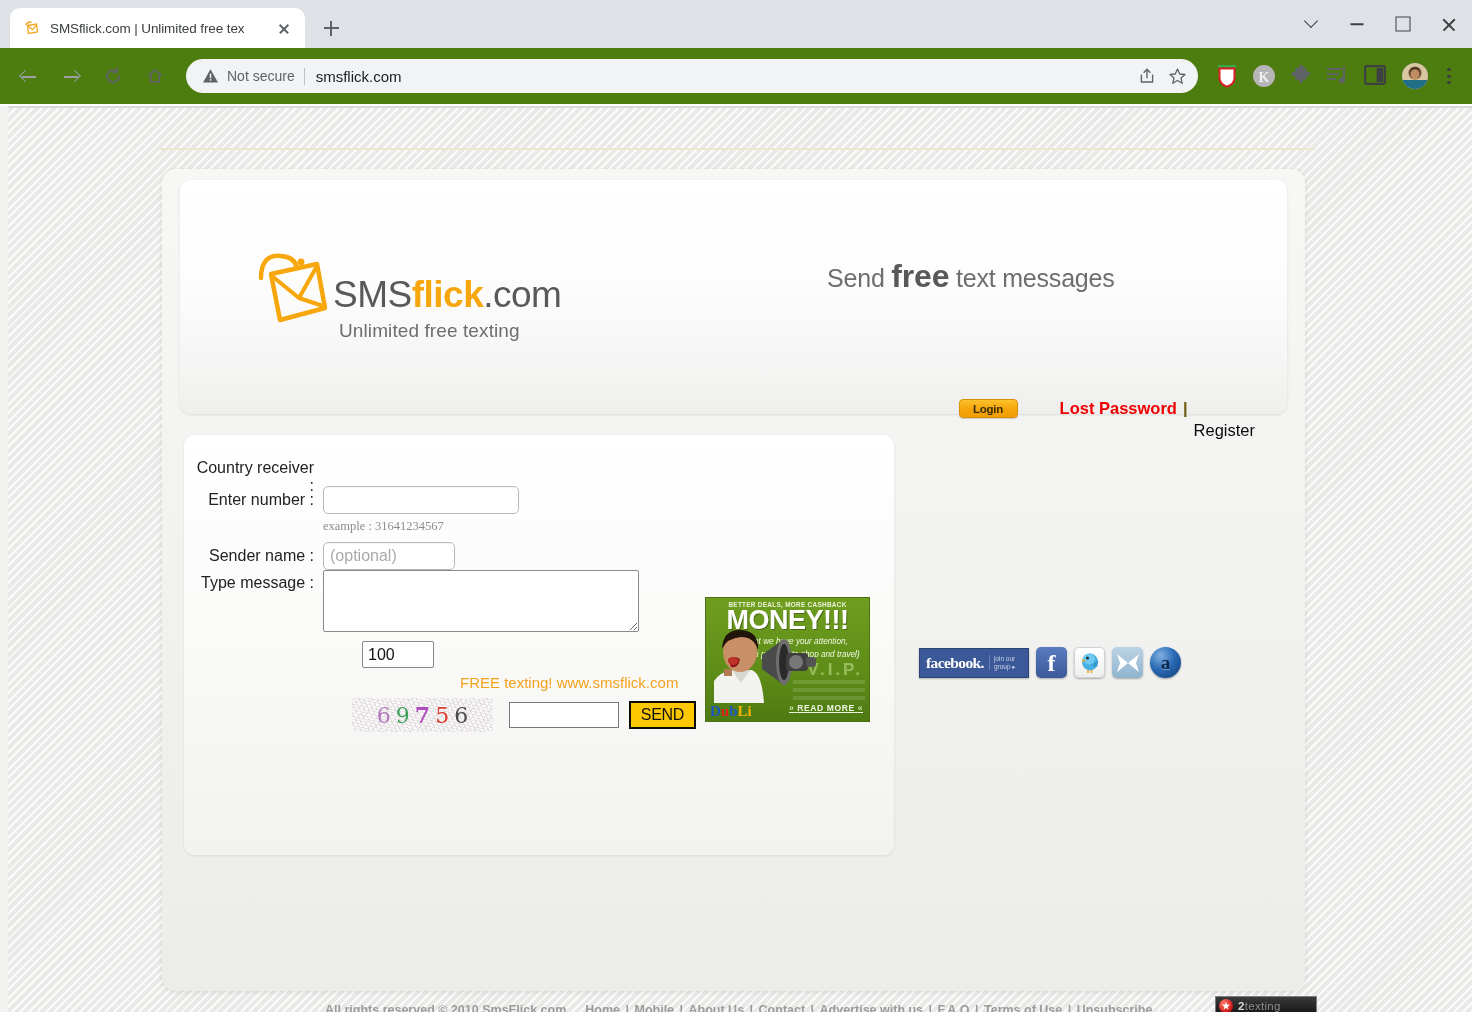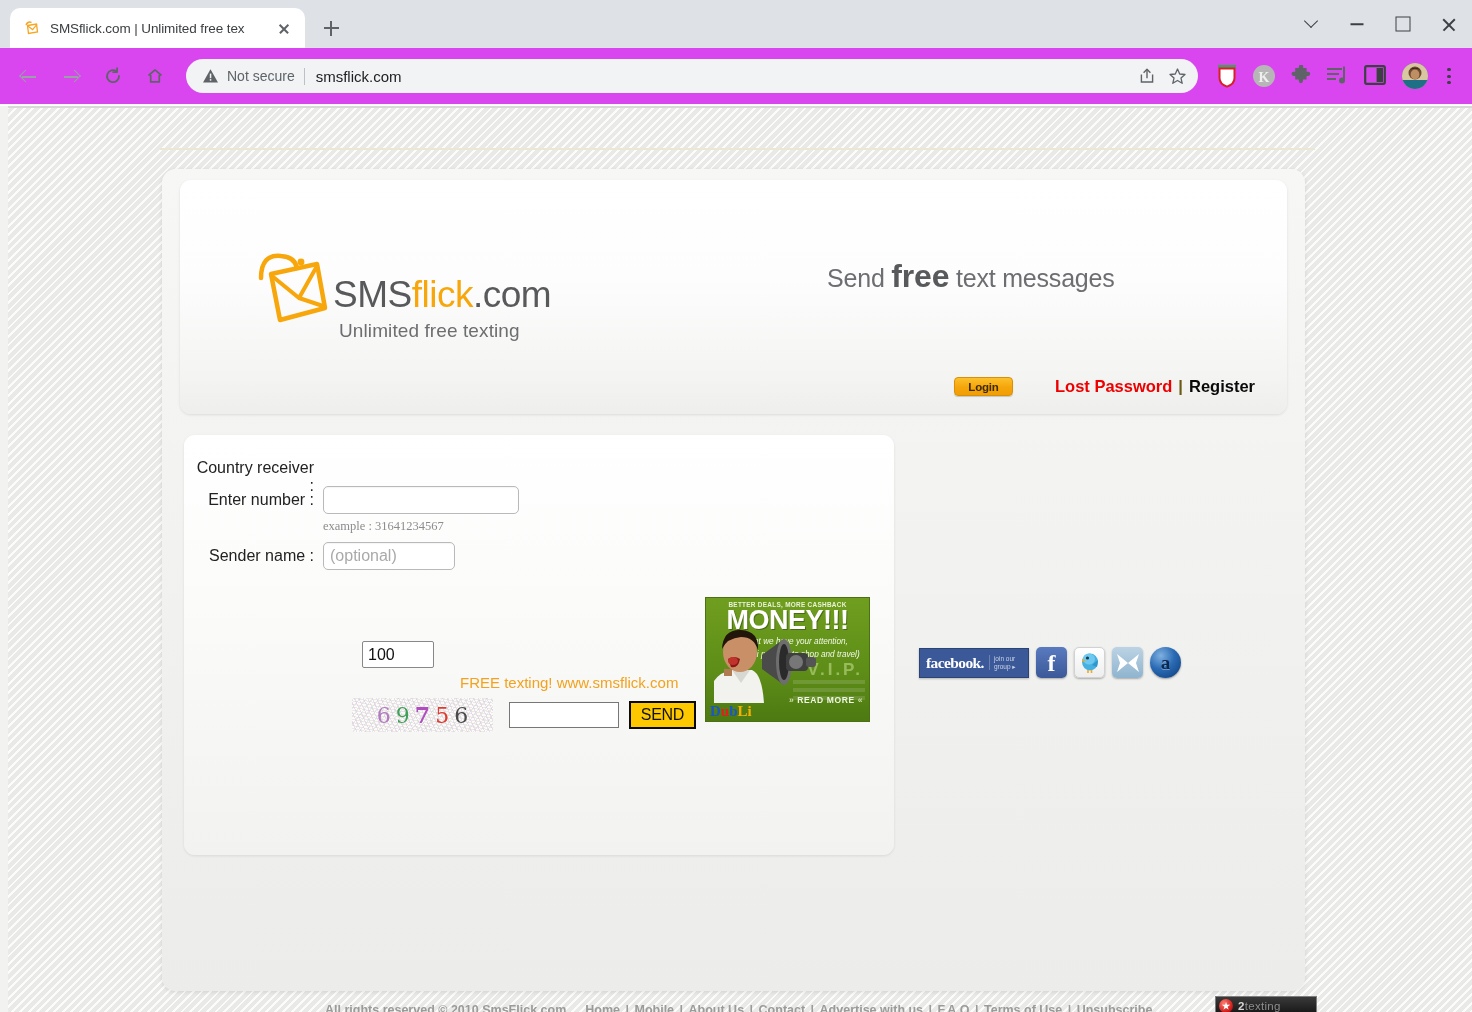--- a/index.html
+++ b/index.html
@@ -53,21 +53,21 @@
   }
   .wc-min:before { content:""; position:absolute; left:50%; top:50%; width:13px; height:1.5px; background:#3c4043; transform:translate(-50%,-50%); }
   .wc-max:before { content:""; position:absolute; left:50%; top:50%; width:13px; height:13px; border:1.5px solid #3c4043; transform:translate(-50%,-50%); }
   .wc-close:before, .wc-close:after {
     content:""; position:absolute; left:50%; top:50%; width:16px; height:1.6px; background:#3c4043;
     margin-left:-8px;
   }
   .wc-close:before { transform:rotate(45deg); }
   .wc-close:after  { transform:rotate(-45deg); }
 
-  .toolbar { height:56px; background:#d946ef; display:flex; align-items:center; padding:12px 10px; }
+  .toolbar { height:56px; background:#4d7c0f; display:flex; align-items:center; padding:12px 10px; }
   .navbtn { width:38px; height:38px; position:relative; margin-right:4px; border-radius:50%; flex:0 0 38px; }
   .arrow-l:before, .arrow-r:before {
     content:""; position:absolute; left:50%; top:50%; width:14px; height:1.8px; background:#9aa0a6; margin-left:-7px;
   }
   .arrow-l:after {
     content:""; position:absolute; left:11px; top:50%; width:8px; height:8px;
     border-left:1.8px solid #9aa0a6; border-bottom:1.8px solid #9aa0a6;
     transform:translateY(-50%) rotate(45deg);
   }
   .arrow-r:after {
@@ -122,42 +122,42 @@
     position:absolute; left:18px; top:11px; width:1107px; height:234px;
     background:linear-gradient(to bottom,#ffffff 0%,#fdfdfd 42%,#f4f4f3 84%,#eeeeed 100%);
     border-radius:11px;
     box-shadow:0 1px 3px rgba(0,0,0,0.10);
   }
 
   
   .logo { position:absolute; left:75px; top:60px; width:300px; height:110px; }
   .logo-text { position:absolute; left:78px; top:34px; font-size:37px; letter-spacing:-0.5px; }
   .logo-sms { color:#58595b; font-weight:400; }
-  .logo-flick { color:#f7a70b; font-weight:400; }
+  .logo-flick { color:#f7a70b; font-weight:700; }
   .logo-com { color:#58595b; font-weight:400; }
   .logo-tag { position:absolute; left:84px; top:80px; font-size:19px; color:#6d6e70; letter-spacing:0.1px; }
 
   
   .tagline { position:absolute; right:60px; top:78px; text-align:left; width:400px; }
   .tl1 { font-size:25px; color:#6d6e71; letter-spacing:-0.2px; }
   .tl1 b { font-size:32px; color:#58595b; font-weight:700; }
   .tl2 { font-size:25px; color:#6d6e71; margin-top:2px; padding-left:20px; }
   .tl2 b { font-size:31px; color:#58595b; font-weight:700; }
 
   .authrow { position:absolute; right:32px; top:197px; display:flex; align-items:center; }
   .login-btn {
     width:59px; height:19px; border-radius:4px;
     background:linear-gradient(to bottom,#fcc12b 0%,#f5a50a 55%,#f29d07 100%);
     border:1px solid #d98f06; color:#3b2c05; font-size:11.5px; font-weight:700;
     display:flex; align-items:center; justify-content:center; letter-spacing:-0.2px;
     box-shadow:0 1px 1px rgba(0,0,0,0.18);
   }
   .lost-pw { color:#ee0000; font-size:16.5px; font-weight:700; margin-left:42px; }
   .auth-sep { color:#6b5a12; font-size:16.5px; font-weight:700; margin:0 6px; }
-  .register { color:#0a0a0a; font-size:16.5px; font-weight:700; }
+  .register { color:#0a0a0a; font-size:16.5px; font-weight:400;margin-top:44px; }
 
   
   .form-panel {
     position:absolute; left:22px; top:266px; width:710px; height:420px;
     background:linear-gradient(to bottom,#ffffff 0%,#fbfbfa 40%,#f2f2f1 100%);
     border-radius:11px; box-shadow:0 1px 3px rgba(0,0,0,0.09);
   }
   .frow { position:absolute; display:flex; align-items:center; }
   .flabel { font-size:16px; color:#222; text-align:right; width:120px; }
 
@@ -212,21 +212,21 @@
   .ad-money { font-size:27px; font-weight:700; text-align:center; line-height:27px; letter-spacing:-0.5px;
               text-shadow:1px 1px 0 rgba(0,0,0,.3); margin-top:-1px; }
   .ad-sub { font-size:8.2px; text-align:center; line-height:11px; padding:2px 5px 0; color:#f2f8e6; font-style:italic; }
   .ad-vip { position:absolute; right:6px; top:62px; font-size:17px; font-weight:700; color:rgba(200,225,150,.55); letter-spacing:3px; }
   .ad-cards { position:absolute; right:4px; top:82px; width:72px; height:22px;
               background:repeating-linear-gradient(to bottom, rgba(255,255,255,.13) 0 4px, rgba(255,255,255,0) 4px 8px); }
   .ad-head { position:absolute; left:4px; bottom:18px; width:62px; height:78px; }
   .ad-mega { position:absolute; left:50px; bottom:26px; }
   .ad-logo { position:absolute; left:4px; bottom:1px; font-size:15px; font-weight:700; color:#fff; font-family:"Liberation Serif",serif; }
   .ad-logo .d { color:#1a56c4; } .ad-logo .u { color:#e02020; } .ad-logo .b { color:#1a56c4; } .ad-logo .li { color:#f5b200; }
-  .ad-readmore { position:absolute; right:6px; bottom:16px; font-size:8.5px; font-weight:700; letter-spacing:0.6px; color:#f0f6e4; }
+  .ad-readmore { position:absolute; right:6px; bottom:8px; font-size:8.5px; font-weight:700; letter-spacing:0.6px; color:#f0f6e4;text-decoration:underline; }
   .ad-readmore .ch { color:#cfe0aa; }
 
   
   .social { position:absolute; left:757px; top:478px; display:flex; align-items:center; }
   .fb-banner {
     width:110px; height:30px; background:#3b5998; display:flex; align-items:center;
     border:1px solid #2c4474; box-shadow:0 1px 2px rgba(0,0,0,.25);
   }
   .fb-banner .fbw { color:#fff; font-size:15.5px; font-weight:700; padding-left:6px; letter-spacing:-0.6px; font-family:"Liberation Serif",serif;}
   .fb-banner .fbj { color:#c9d2e8; font-size:6.5px; line-height:7.5px; border-left:1px solid #6d81b0; padding-left:4px; margin-left:5px; }
@@ -435,20 +435,24 @@
 
         <div class="frow" style="left:139px; top:84px;">
           <span class="example">example : 31641234567</span>
         </div>
 
         <div class="frow" style="left:10px; top:107px;">
           <span class="flabel">Sender name :</span>
           <input class="txt sender-field" type="text" style="margin-left: 9px;" placeholder="(optional)">
         </div>
 
+        <div class="frow" style="left:10px; top:135px; align-items:flex-start;">
+          <span class="flabel" style="margin-top:4px">Type message :</span>
+          <textarea class="msg" style="margin-left: 9px;"></textarea>
+        </div>
 
         <div class="frow" style="left:178px; top:206px;">
           <input class="count-field" type="text" value="100" style="">
         </div>
 
         <div class="frow" style="left:276px; top:239px;">
           <span class="freetext">FREE texting! www.smsflick.com</span>
         </div>
 
         <div class="frow" style="left:168px; top:263px;">

